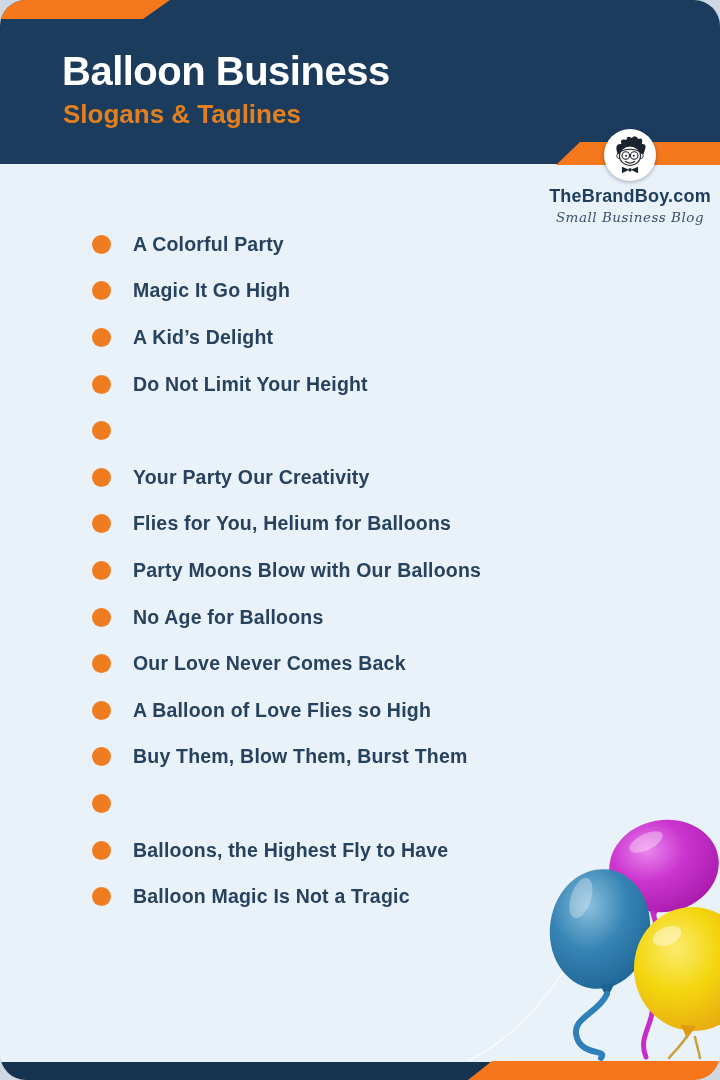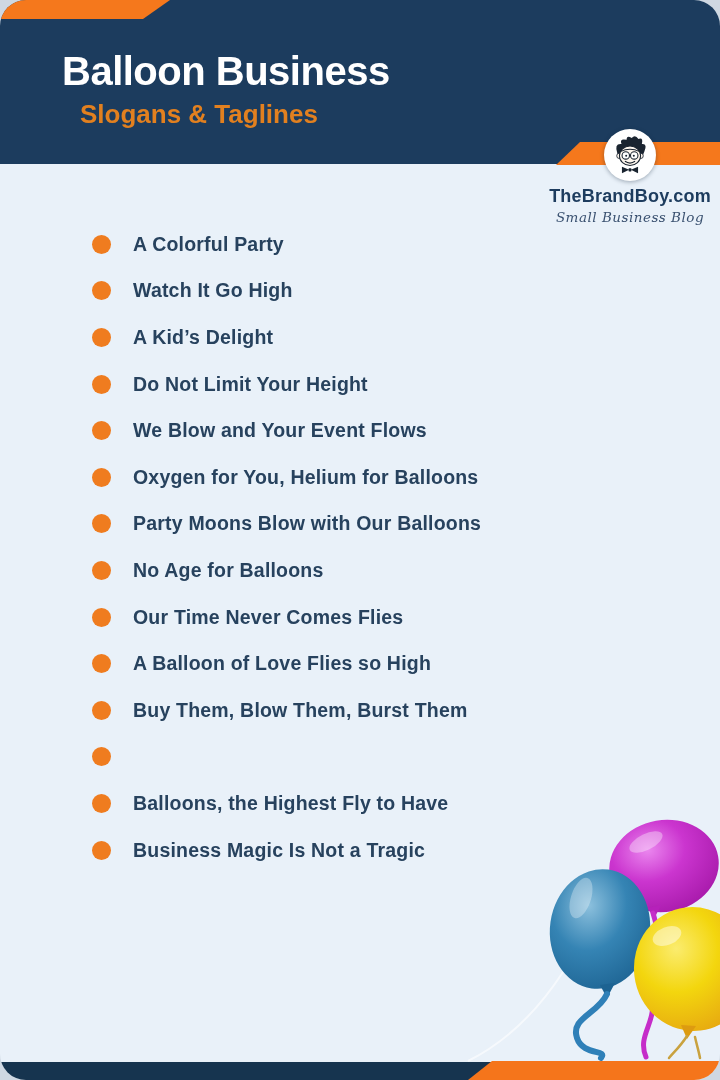--- a/index.html
+++ b/index.html
@@ -7,21 +7,21 @@
     position:relative;width:720px;height:1080px;overflow:hidden;
     background:#e9f1f9;font-family:"Liberation Sans",sans-serif;border-radius:26px;
   }
   .bg-decor{position:absolute;left:0;top:0;width:720px;height:1080px;display:block;}
   .header-text{position:absolute;left:62px;top:50px;}
   .page-title{
     margin:0;font-size:40px;font-weight:bold;color:#ffffff;
     letter-spacing:-0.5px;line-height:1.05;
   }
   .page-subtitle{
-    margin:9px 0 0 18px;font-size:26px;font-weight:bold;color:#e2801f;
+    margin:9px 0 0 1px;font-size:26px;font-weight:bold;color:#e2801f;
     letter-spacing:0px;line-height:1;
   }
   .logo-circle{
     position:absolute;left:604px;top:129px;width:52px;height:52px;
     border-radius:50%;background:#ffffff;
     box-shadow:0 1px 4px rgba(10,30,50,0.35);
     display:flex;align-items:center;justify-content:center;
   }
   .logo-circle svg{display:block;}
   .brand-name{
@@ -136,58 +136,61 @@
 
   <ul class="slogan-list">
 
       <li>
         <span class="bullet"></span>
         <span class="slogan-text">A Colorful Party</span>
       </li>
 
       <li>
         <span class="bullet"></span>
-        <span class="slogan-text">Watch It Go High</span>
+        <span class="slogan-text">Magic It Go High</span>
       </li>
 
       <li>
         <span class="bullet"></span>
         <span class="slogan-text">A Kid’s Delight</span>
       </li>
 
       <li>
         <span class="bullet"></span>
         <span class="slogan-text">Do Not Limit Your Height</span>
       </li>
 
       <li>
         <span class="bullet"></span>
-        <span class="slogan-text">We Blow and Your Event Flows</span>
-      </li>
-
-
-
-      <li>
-        <span class="bullet"></span>
-        <span class="slogan-text">Oxygen for You, Helium for Balloons</span>
+      </li>
+
+
+      <li>
+        <span class="bullet"></span>
+        <span class="slogan-text">Your Party Our Creativity</span>
+      </li>
+
+      <li>
+        <span class="bullet"></span>
+        <span class="slogan-text">Flies for You, Helium for Balloons</span>
       </li>
 
       <li>
         <span class="bullet"></span>
         <span class="slogan-text">Party Moons Blow with Our Balloons</span>
       </li>
 
       <li>
         <span class="bullet"></span>
         <span class="slogan-text">No Age for Balloons</span>
       </li>
 
       <li>
         <span class="bullet"></span>
-        <span class="slogan-text">Our Time Never Comes Flies</span>
+        <span class="slogan-text">Our Love Never Comes Back</span>
       </li>
 
       <li>
         <span class="bullet"></span>
         <span class="slogan-text">A Balloon of Love Flies so High</span>
       </li>
 
       <li>
         <span class="bullet"></span>
         <span class="slogan-text">Buy Them, Blow Them, Burst Them</span>
@@ -197,17 +200,17 @@
         <span class="bullet"></span>
       </li>
 
       <li>
         <span class="bullet"></span>
         <span class="slogan-text">Balloons, the Highest Fly to Have</span>
       </li>
 
       <li>
         <span class="bullet"></span>
-        <span class="slogan-text">Business Magic Is Not a Tragic</span>
+        <span class="slogan-text">Balloon Magic Is Not a Tragic</span>
       </li>
     </ul>
 
 </div>
 
 </body></html>

